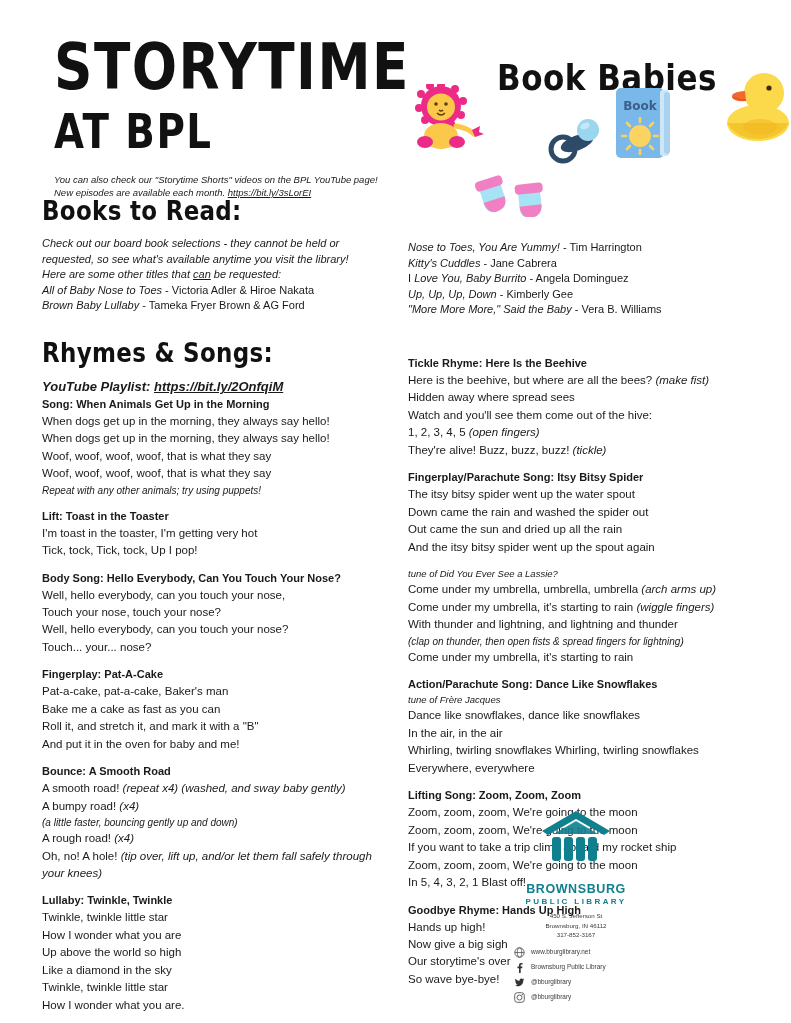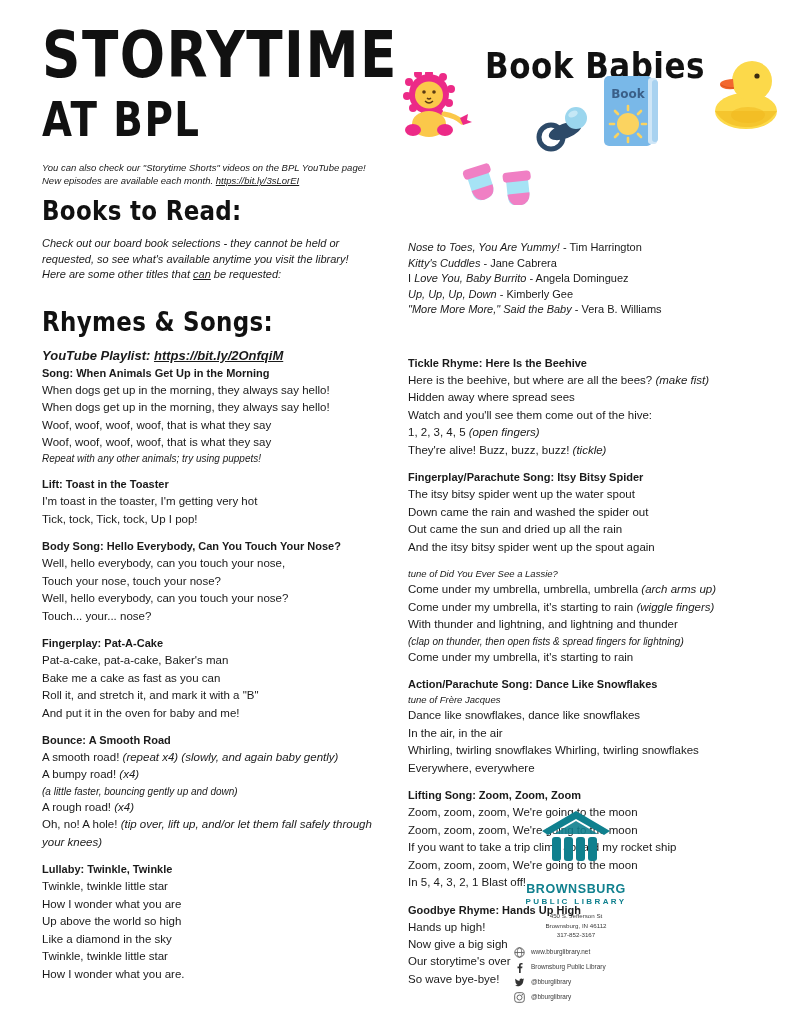--- a/index.html
+++ b/index.html
@@ -3,21 +3,21 @@
 <meta charset="utf-8">
 <style>
   * { box-sizing: border-box; margin: 0; padding: 0; }
   html, body {
     width: 791px; height: 1023px;
     background: #ffffff;
     font-family: "Liberation Sans", sans-serif;
     color: #1a1a1a;
     overflow: hidden;
   }
-  .page { position: relative; width: 654px; height: 1023px; padding: 0; }
+  .page { position: relative; width: 654px; height: 1023px; padding: 12px; }
 
   
   .header { position: relative; height: 200px; }
   .title-block { position: absolute; left: 42px; top: 24px; width: 350px; }
   .title-main {
     font-family: "DejaVu Sans", sans-serif;
     font-weight: 700;
     font-size: 55px;
     line-height: 0.95;
     letter-spacing: 1.5px;
@@ -215,20 +215,24 @@
     <div class="col col-left">
 
       <div class="section-head">Books to Read:</div>
 
       <div class="intro">
         <div>Check out our board book selections - they cannot be held or</div>
         <div>requested, so see what's available anytime you visit the library!</div>
         <div><span>Here are some other titles that </span><span class="u">can</span><span> be requested:</span></div>
       </div>
 
+      <div class="booklist" style="margin-top:0px;">
+        <div><span class="ttl">All of Baby Nose to Toes</span><span> - Victoria Adler &amp; Hiroe Nakata</span></div>
+        <div><span class="ttl">Brown Baby Lullaby</span><span> - Tameka Fryer Brown &amp; AG Ford</span></div>
+      </div>
 
       <div class="section-head" style="margin-top:24px;">Rhymes &amp; Songs:</div>
 
       <div class="playlist">
         <span>YouTube Playlist: </span><a href="#">https://bit.ly/2OnfqiM</a>
       </div>
 
       <div id="left-songs">
           <div class="song">
             <div class="song-title">Song: When Animals Get Up in the Morning</div>
@@ -252,21 +256,21 @@
           </div>
           <div class="song">
             <div class="song-title">Fingerplay: Pat-A-Cake</div>
             <div class="line"><span>Pat-a-cake, pat-a-cake, Baker's man</span></div>
             <div class="line"><span>Bake me a cake as fast as you can</span></div>
             <div class="line"><span>Roll it, and stretch it, and mark it with a "B"</span></div>
             <div class="line"><span>And put it in the oven for baby and me!</span></div>
           </div>
           <div class="song">
             <div class="song-title">Bounce: A Smooth Road</div>
-            <div class="line"><span>A smooth road! </span><span class="it">(repeat x4) (slowly, and again baby gently)</span></div>
+            <div class="line"><span>A smooth road! </span><span class="it">(repeat x4) (washed, and sway baby gently)</span></div>
             <div class="line"><span>A bumpy road! </span><span class="it">(x4)</span></div>
             <div class="note-it">(a little faster, bouncing gently up and down)</div>
             <div class="line"><span>A rough road! </span><span class="it">(x4)</span></div>
             <div class="line"><span>Oh, no! A hole! </span><span class="it">(tip over, lift up, and/or let them fall safely through your knees)</span></div>
           </div>
           <div class="song">
             <div class="song-title">Lullaby: Twinkle, Twinkle</div>
             <div class="line"><span>Twinkle, twinkle little star</span></div>
             <div class="line"><span>How I wonder what you are</span></div>
             <div class="line"><span>Up above the world so high</span></div>

